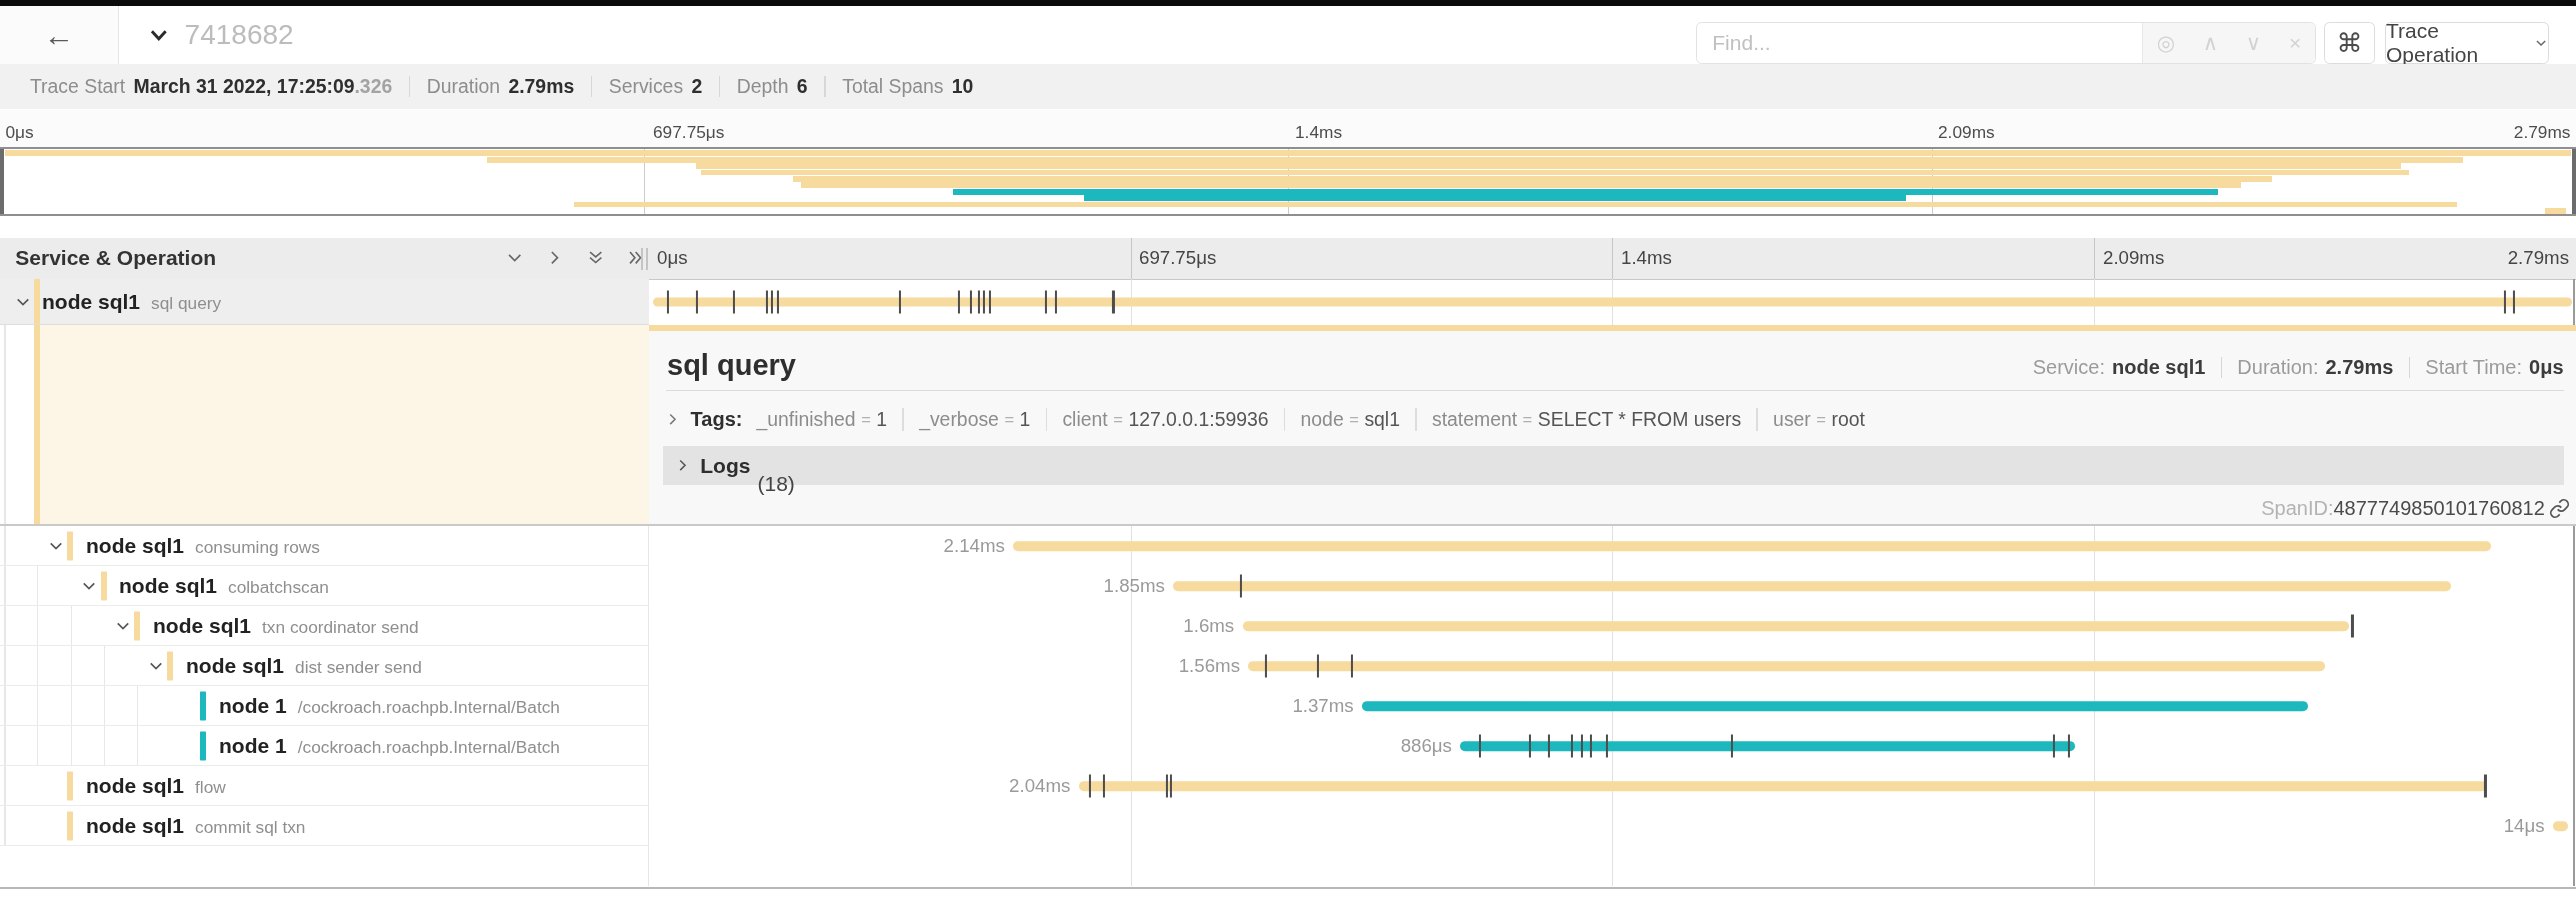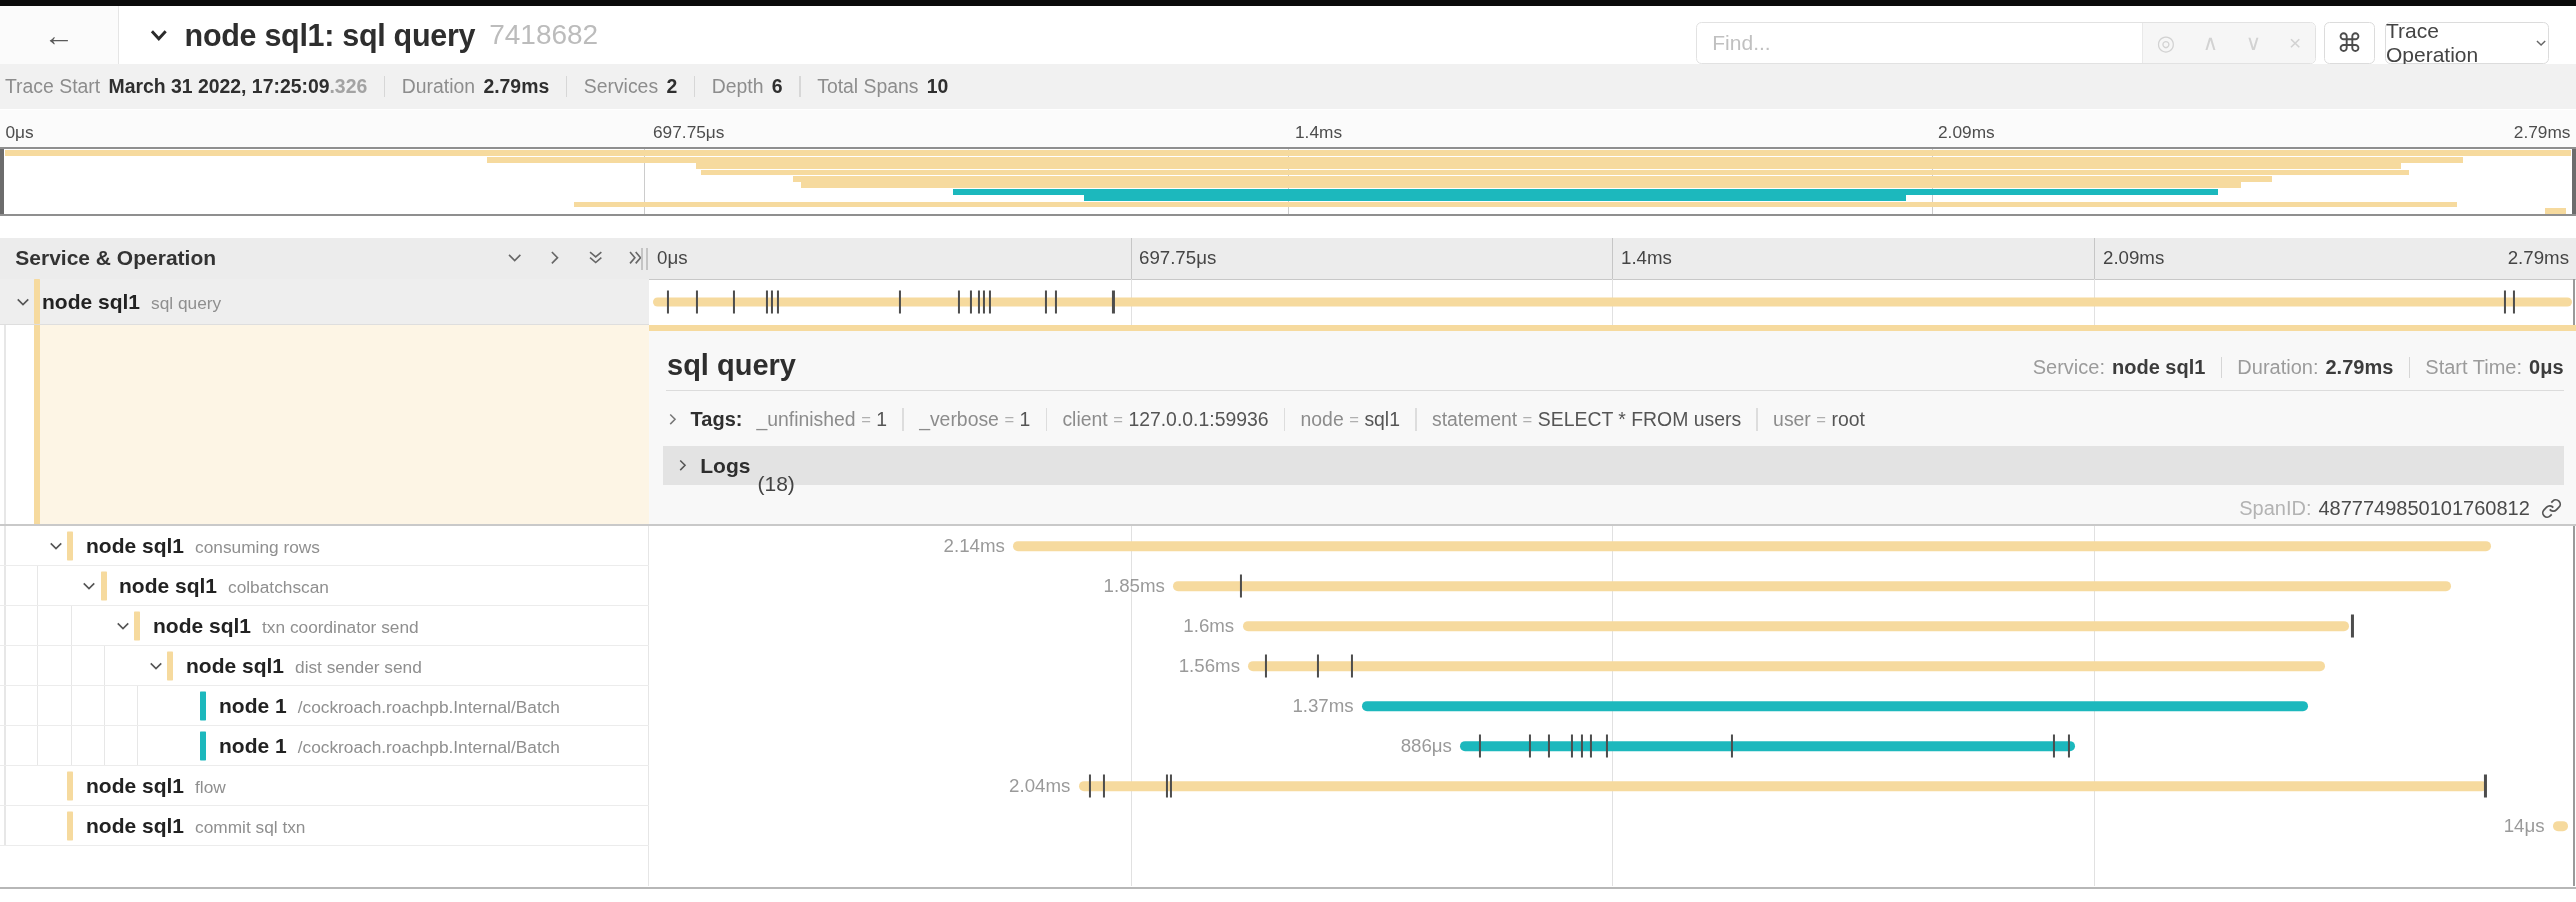--- a/index.html
+++ b/index.html
@@ -24,21 +24,21 @@
   .findicons{width:172px;background:#f6f6f6;border-left:1.4px solid #e9e9e9;display:flex;align-items:center;
              justify-content:space-around;color:#d2d2d2;font-size:21px;}
   .findicons span{cursor:default;}
   .cmdbtn{left:2324px;top:16.6px;width:49px;height:40px;border:1.4px solid #dcdcdc;border-radius:5.5px;background:#fff;
           display:flex;align-items:center;justify-content:center;font-size:26px;color:#4c4c4c;cursor:pointer;}
   .ttbtn{left:2385px;top:16.6px;width:162px;height:40px;border:1.4px solid #dcdcdc;border-radius:5.5px;background:#fff;
          display:flex;align-items:center;justify-content:center;gap:8.3px;font-size:21px;color:#444;cursor:pointer;}
 
   
   .statsbar{left:0;top:64px;width:2576px;height:45px;background:#f1f1f1;display:flex;align-items:center;
-            padding-left:5px;box-sizing:border-box;font-size:19.4px;}
+            padding-left:30px;box-sizing:border-box;font-size:19.4px;}
   .statsbar .lbl{color:#8d8d8d;margin-right:8.3px;}
   .statsbar .val{color:#2f2f2f;font-weight:bold;}
   .statsbar .frac{color:#a3a3a3;font-weight:bold;}
   .statsbar .sep{width:1.4px;height:21px;background:#d7d7d7;margin:0 16.6px;}
 
   
   .mm-labels{left:0;top:110px;width:2576px;height:37px;background:#fbfbfb;font-size:17.3px;color:#4d4d4d;}
   .mm-labels div{position:absolute;bottom:4.2px;}
   .mm-canvas{left:0;top:147px;width:2576px;height:69px;background:#fff;box-sizing:border-box;
              border-top:2.1px solid #8f8f8f;border-bottom:2.1px solid #8f8f8f;cursor:crosshair;}
@@ -106,21 +106,21 @@
   .tag-item{display:flex;align-items:center;white-space:nowrap;}
   .tag-item .k{color:#8c8c8c;}
   .tag-item .eq{color:#b0b0b0;margin:0 5.5px;font-size:16.6px;}
   .tag-item .v{color:#555;}
   .tag-sep{width:1.4px;height:23.6px;background:#ddd;margin:0 15.3px;}
   .d-logs{position:absolute;left:14px;right:12.5px;top:121px;height:39px;background:#e3e3e3;display:flex;
           align-items:center;padding-left:11px;cursor:pointer;font-size:21px;}
   .d-logs .chev{color:#555;display:flex;margin-right:9.7px;}
   .d-logs .llabel{font-weight:bold;color:#2e2e2e;margin-right:7px;}
   .d-logs .lcount{color:#444;margin-top:36px;}
-  .d-spanid{position:absolute;right:14px;top:172px;display:flex;align-items:center;font-size:20px;gap:7px;}
+  .d-spanid{position:absolute;right:6px;top:172px;display:flex;align-items:center;font-size:20px;}
   .d-spanid .lbl{color:#b3b3b3;}
   .d-spanid .val{color:#4a4a4a;}
   .link-icon{display:flex;color:#555;cursor:pointer;margin-left:4.2px;}
 </style>
 </head>
 <body>
 
 <div id="app">
 
   <div class="abs topstrip"></div>
@@ -128,21 +128,20 @@
   <div class="abs appheader">
     <div class="abs backzone">
       <span>←</span>
     </div>
     <div class="abs titlewrap">
       <span class="title-chev">
         <svg width="23.6" height="23.6" viewBox="0 0 24 24" fill="none" stroke="currentColor" stroke-width="3">
             <polyline points="5,8.5 12,16 19,8.5"></polyline>
           </svg>
       </span>
-      <span class="page-title">node sql1: sql query</span>
       <span class="trace-id">7418682</span>
     </div>
     <div class="abs findbox">
       <input type="text" placeholder="Find..." style="">
       <div class="findicons">
         <span>◎</span>
         <span>∧</span>
         <span>∨</span>
         <span>×</span>
       </div>

